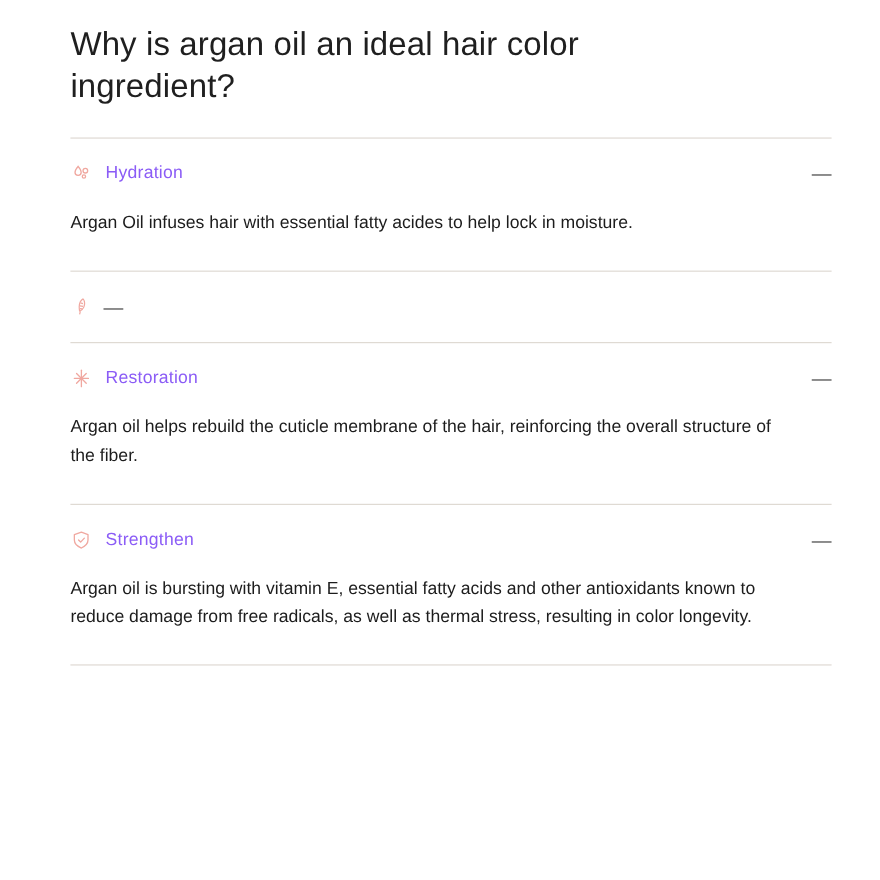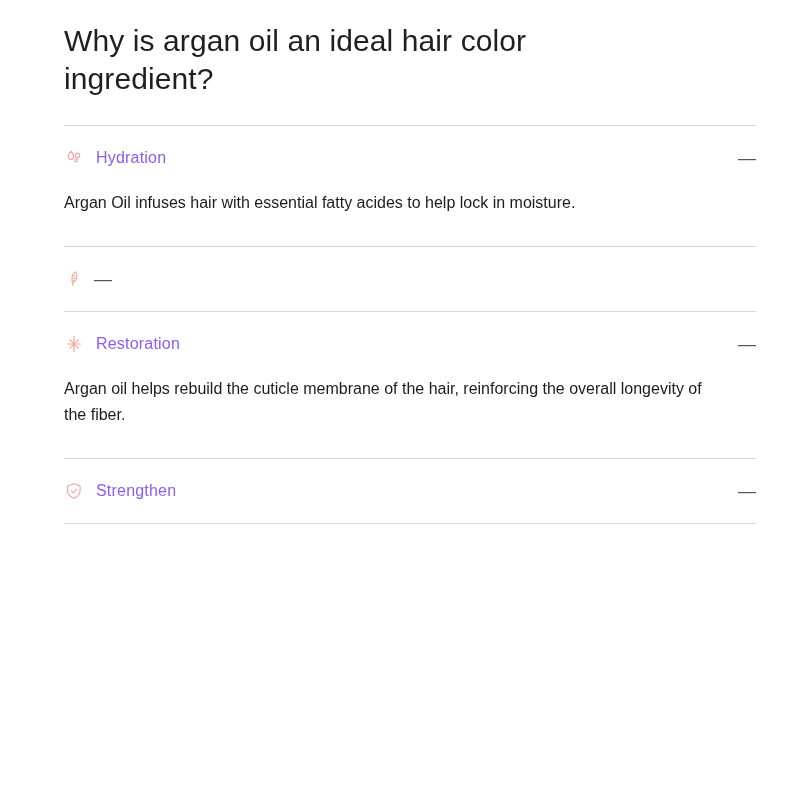--- a/index.html
+++ b/index.html
@@ -123,32 +123,33 @@
           <svg width="20" height="20" viewBox="0 0 20 20" fill="none" stroke="#f0a8a0" stroke-width="1.2" stroke-linecap="round">
             <path d="M10 2.5 V17.5"></path>
             <path d="M3.6 10 H16.4"></path>
             <path d="M5.6 5.6 L14.4 14.4"></path>
             <path d="M14.4 5.6 L5.6 14.4"></path>
           </svg>
         </span>
         <span class="item-label">Restoration</span>
         <span class="item-toggle">—</span>
       </div>
-      <div class="item-body">Argan oil helps rebuild the cuticle membrane of the hair, reinforcing the overall longevity of the fiber.</div>
+      <div class="item-body">Argan oil helps rebuild the cuticle membrane of the hair, reinforcing the overall structure of the fiber.</div>
     </div>
 
     <div class="item">
       <div class="item-header">
         <span class="item-icon">
           <svg width="20" height="20" viewBox="0 0 20 20" fill="none" stroke="#f0a8a0" stroke-width="1.2" stroke-linejoin="round">
             <path d="M10 2.8 L16 5 v5 c0 3.4 -3.4 6 -6 7.2 C7 16 3.6 13.4 3.6 10 V5 Z"></path>
             <path d="M7.4 9.9 l1.9 1.9 3.4 -3.6" stroke-linecap="round"></path>
           </svg>
         </span>
         <span class="item-label">Strengthen</span>
         <span class="item-toggle">—</span>
       </div>
+      <div class="item-body">Argan oil is bursting with vitamin E, essential fatty acids and other antioxidants known to reduce damage from free radicals, as well as thermal stress, resulting in color longevity.</div>
     </div>
 
     <div class="spacer-line"></div>
 
   </div>
 </div>
 
 </body></html>

